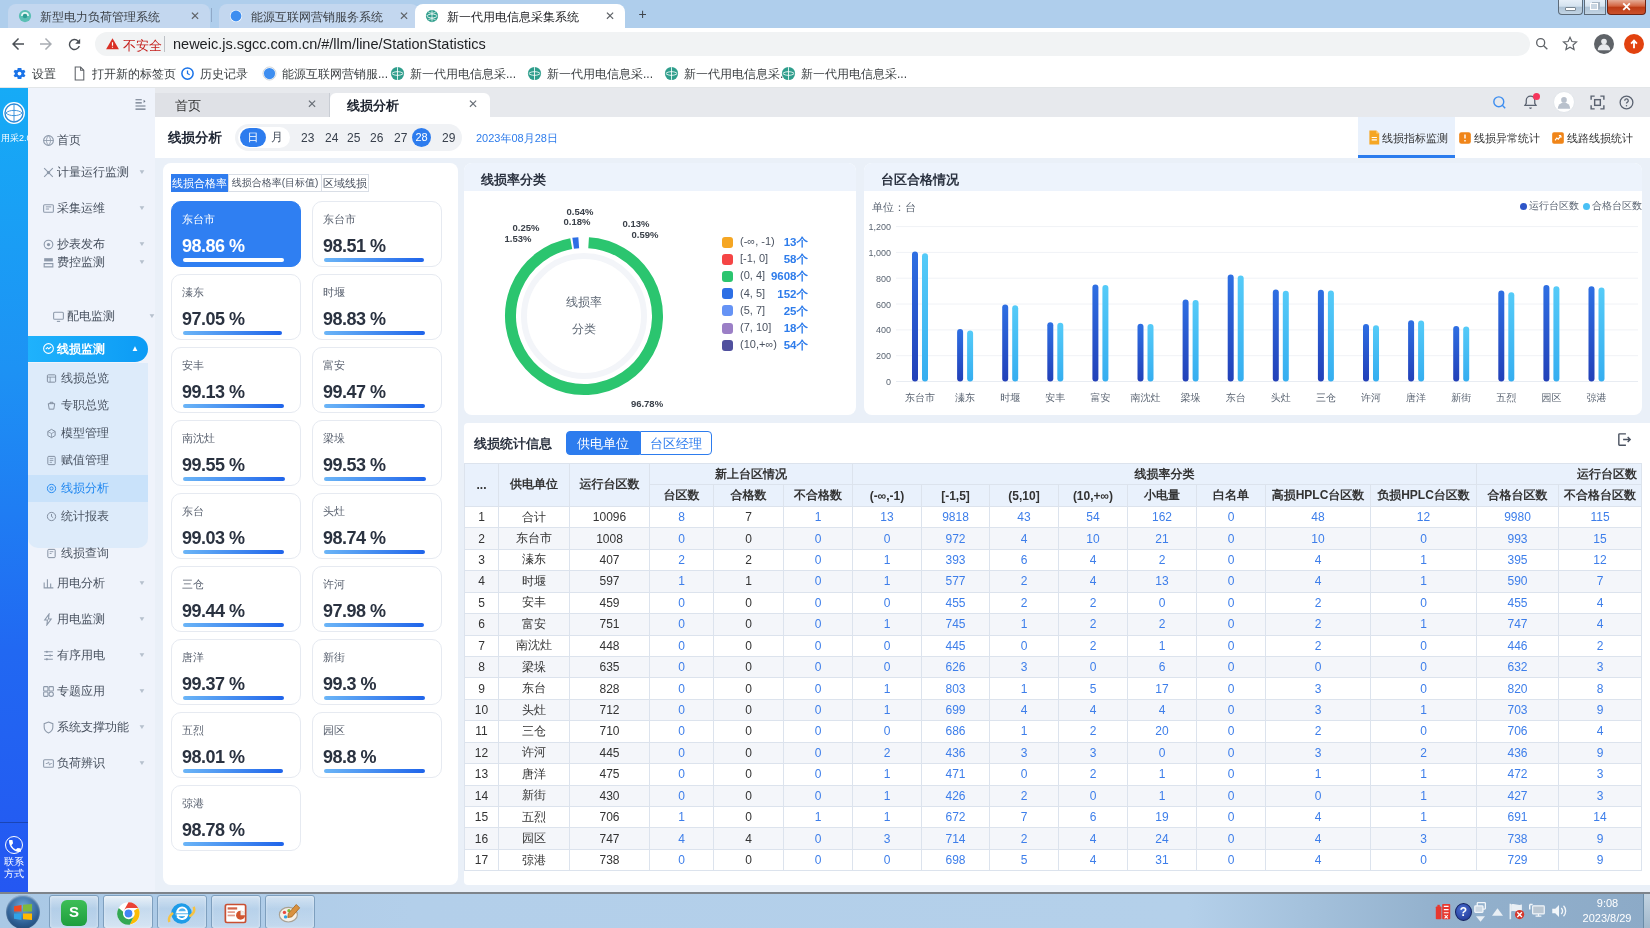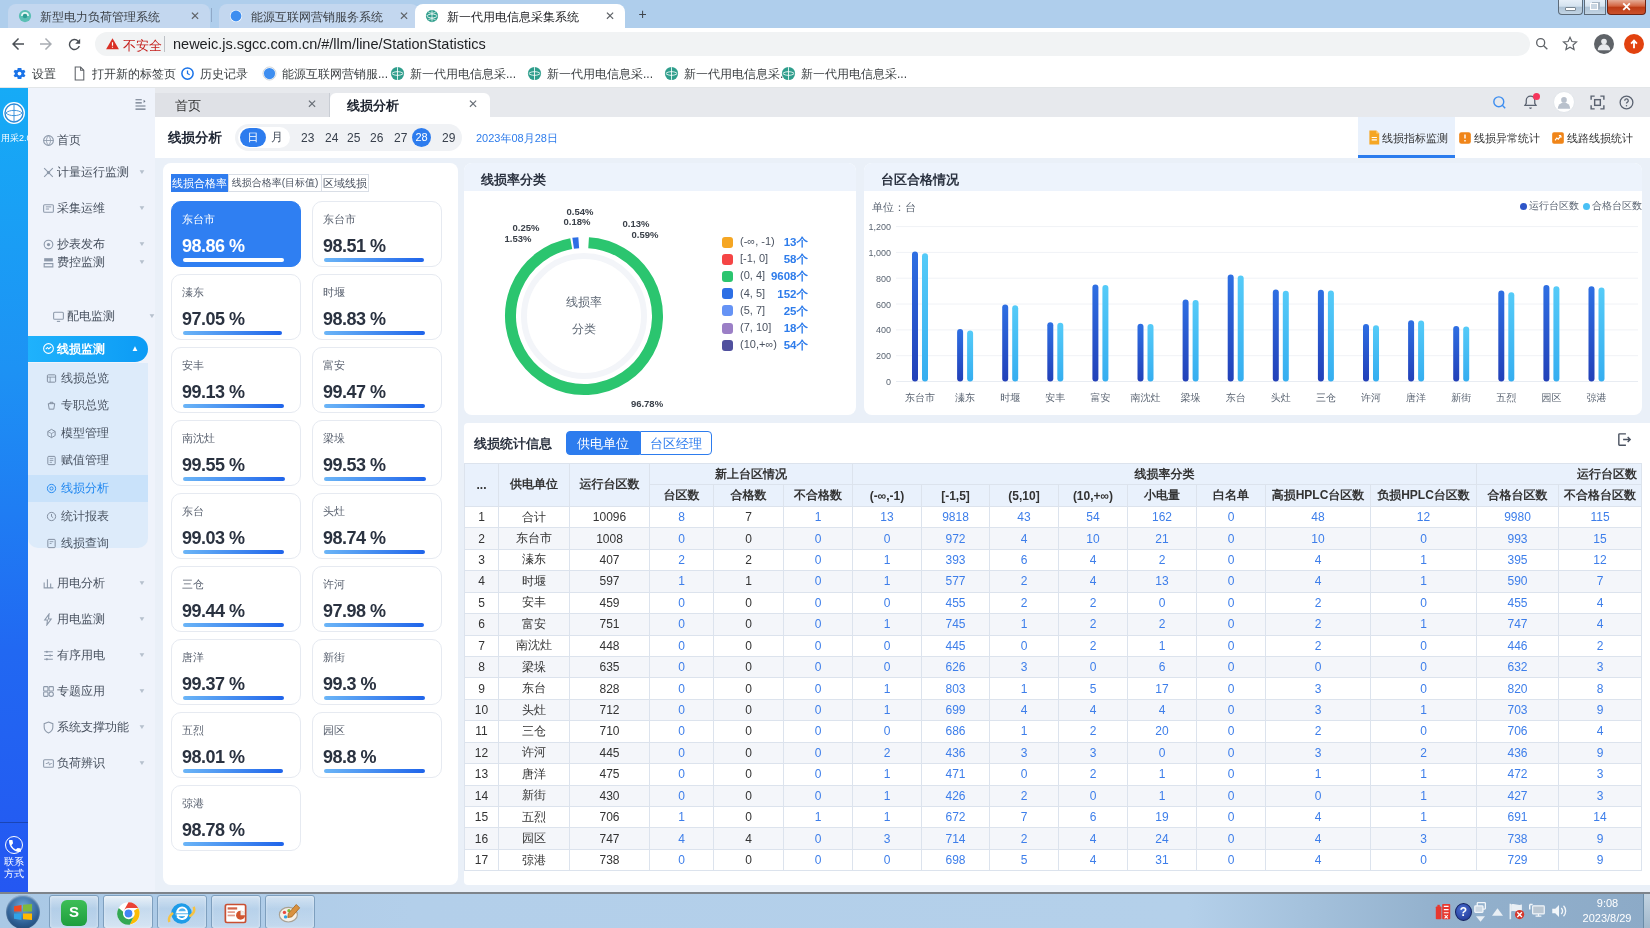--- a/index.html
+++ b/index.html
@@ -293,21 +293,21 @@
           </svg>
           <span class="lb">线损分析</span>
         </div>
     <div class="smi" style="top:140px;">
           <svg class="ic" viewBox="0 0 24 24">
             <circle cx="12" cy="12" r="9" fill="none" stroke="#7C8899" stroke-width="2"></circle>
             <path d="M12 6.5V12l3.5 2.5" stroke="#7C8899" stroke-width="2" fill="none"></path>
           </svg>
           <span class="lb">统计报表</span>
         </div>
-    <div class="smi" style="top:167px;text-align:right;">
+    <div class="smi" style="top:177px;text-align:right;">
           <svg class="ic" viewBox="0 0 24 24">
             <rect x="4" y="3" width="16" height="18" rx="2" fill="none" stroke="#7C8899" stroke-width="2"></rect>
             <path d="M8 8h8M8 12h4" stroke="#7C8899" stroke-width="1.6"></path>
           </svg>
           <span class="lb">线损查询</span>
         </div>
   </div>
   <div class="mi" style="top:482px;text-align:center;">
         <svg class="ic" viewBox="0 0 24 24">
           <path d="M4 20V10M10 20V4M16 20v-8M21 20H3" stroke="#8D99AA" stroke-width="2" fill="none"></path>

